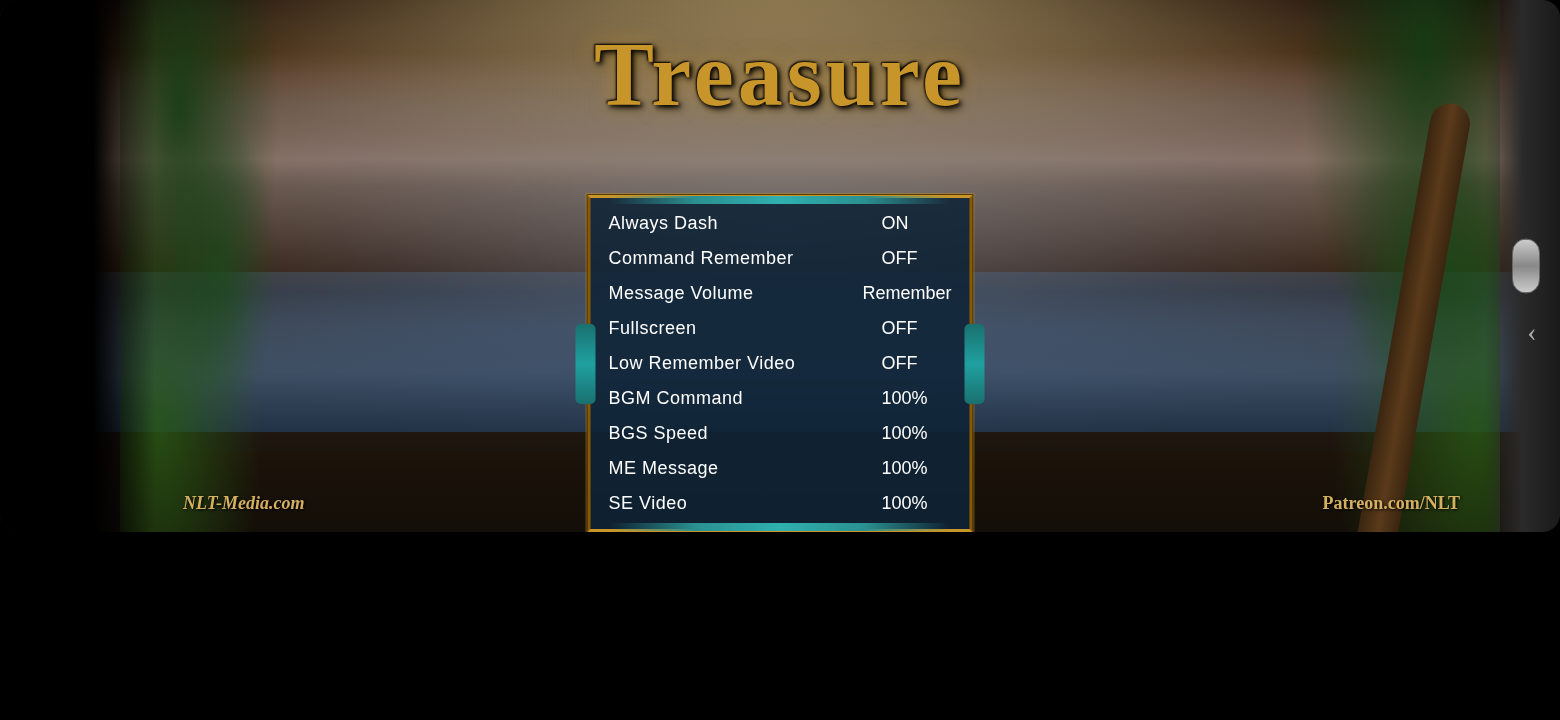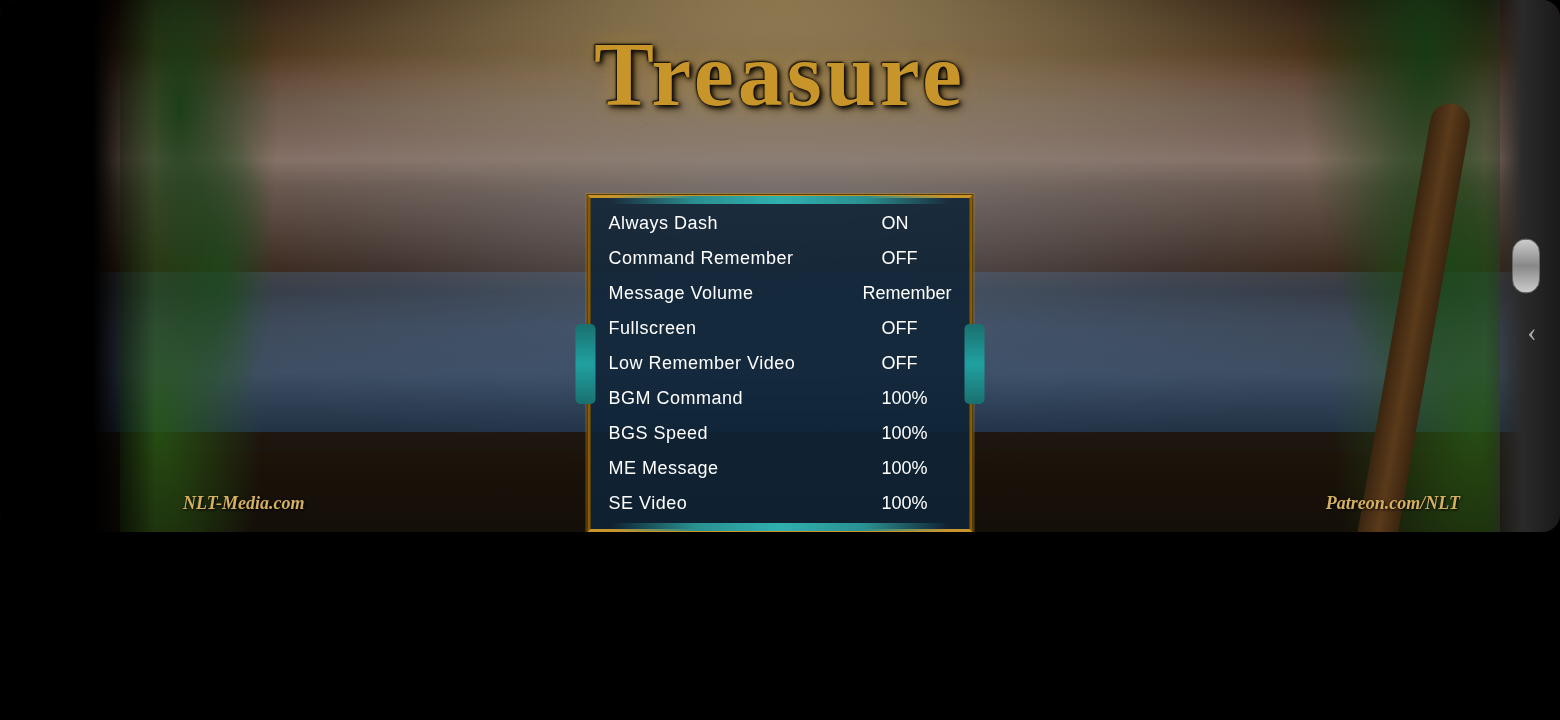--- a/index.html
+++ b/index.html
@@ -219,21 +219,20 @@
       margin-left: 8px;
     }
 
     #bottom-right {
       position: absolute;
       bottom: 18px;
       right: 100px;
       color: #d4b060;
       font-size: 18px;
       font-family: Georgia, serif;
-      font-style: italic;
       font-weight: bold;
       z-index: 10;
       text-shadow: 1px 1px 3px #000;
     }
 
     
     #right-handle {
       position: absolute;
       right: 20px;
       top: 50%;

